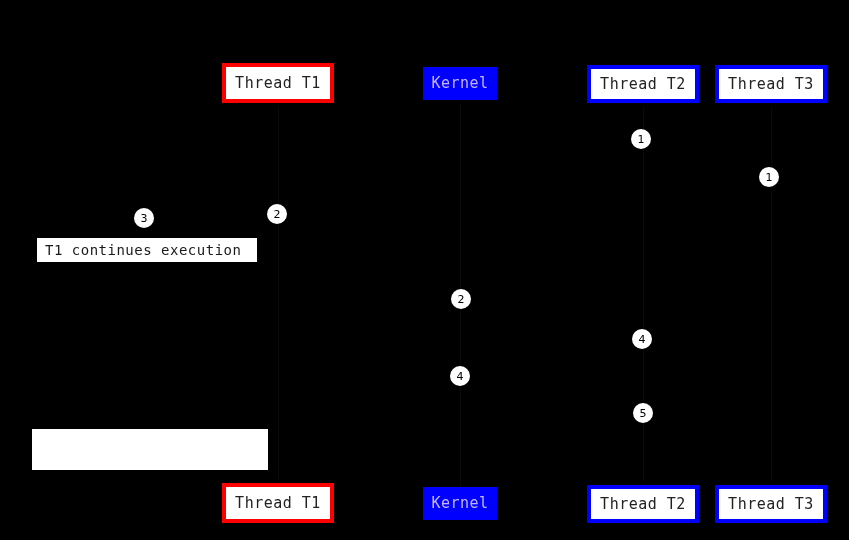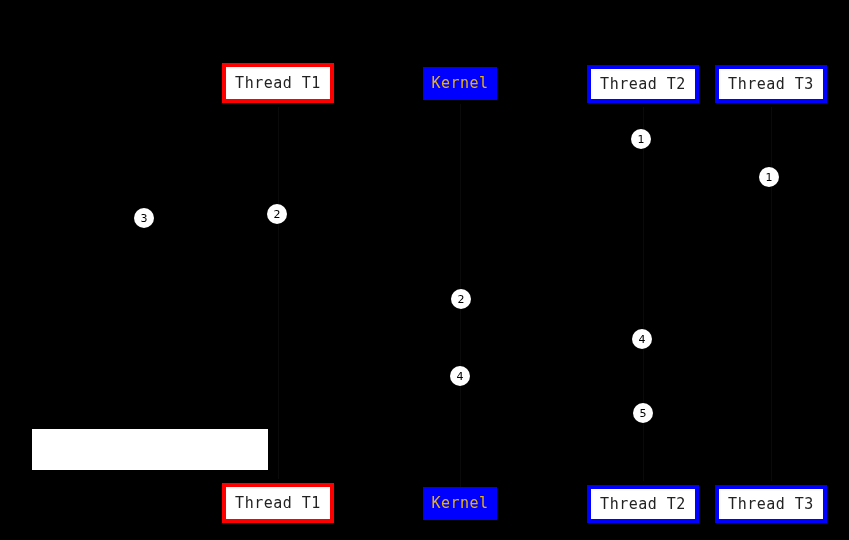--- a/index.html
+++ b/index.html
@@ -34,21 +34,21 @@
     white-space: nowrap;
     line-height: 1;
   }
   .participant.outline {
     background: #ffffff;
     color: #222222;
     border-style: solid;
     border-width: 4px;
   }
   .participant.filled {
-    color: #eab308;
+    color: #c4b5fd;
     border: 0;
   }
   
   .lifeline {
     position: absolute;
     width: 1px;
     background: #0a0a0a;
   }
   
   .step-circle {
@@ -143,20 +143,23 @@
   <div class="step-circle" style="left:632px; top:329px;">
     <span>4</span>
   </div>
   <div class="step-circle" style="left:450px; top:366px;">
     <span>4</span>
   </div>
   <div class="step-circle" style="left:633px; top:403px;">
     <span>5</span>
   </div>
 
+  <div class="note-box" style="left:36px; top:237px; width:222px; height:26px;">
+    <span>T1 continues execution</span>
+  </div>
 
   <div class="blank-box" style="left:32px; top:429px; width:236px; height:41px;"></div>
 
   <div class="stub" style="left:277px; top:479px;"></div>
   <div class="participant outline" style="left:222px; top:483px; width:112px; height:40px; border-color:#ff0000;">
     <span>Thread T1</span>
   </div>
 
   <div class="participant filled" style="left:423px; top:487px; width:74px; height:33px; background:#0000ff;">
     <span>Kernel</span>

